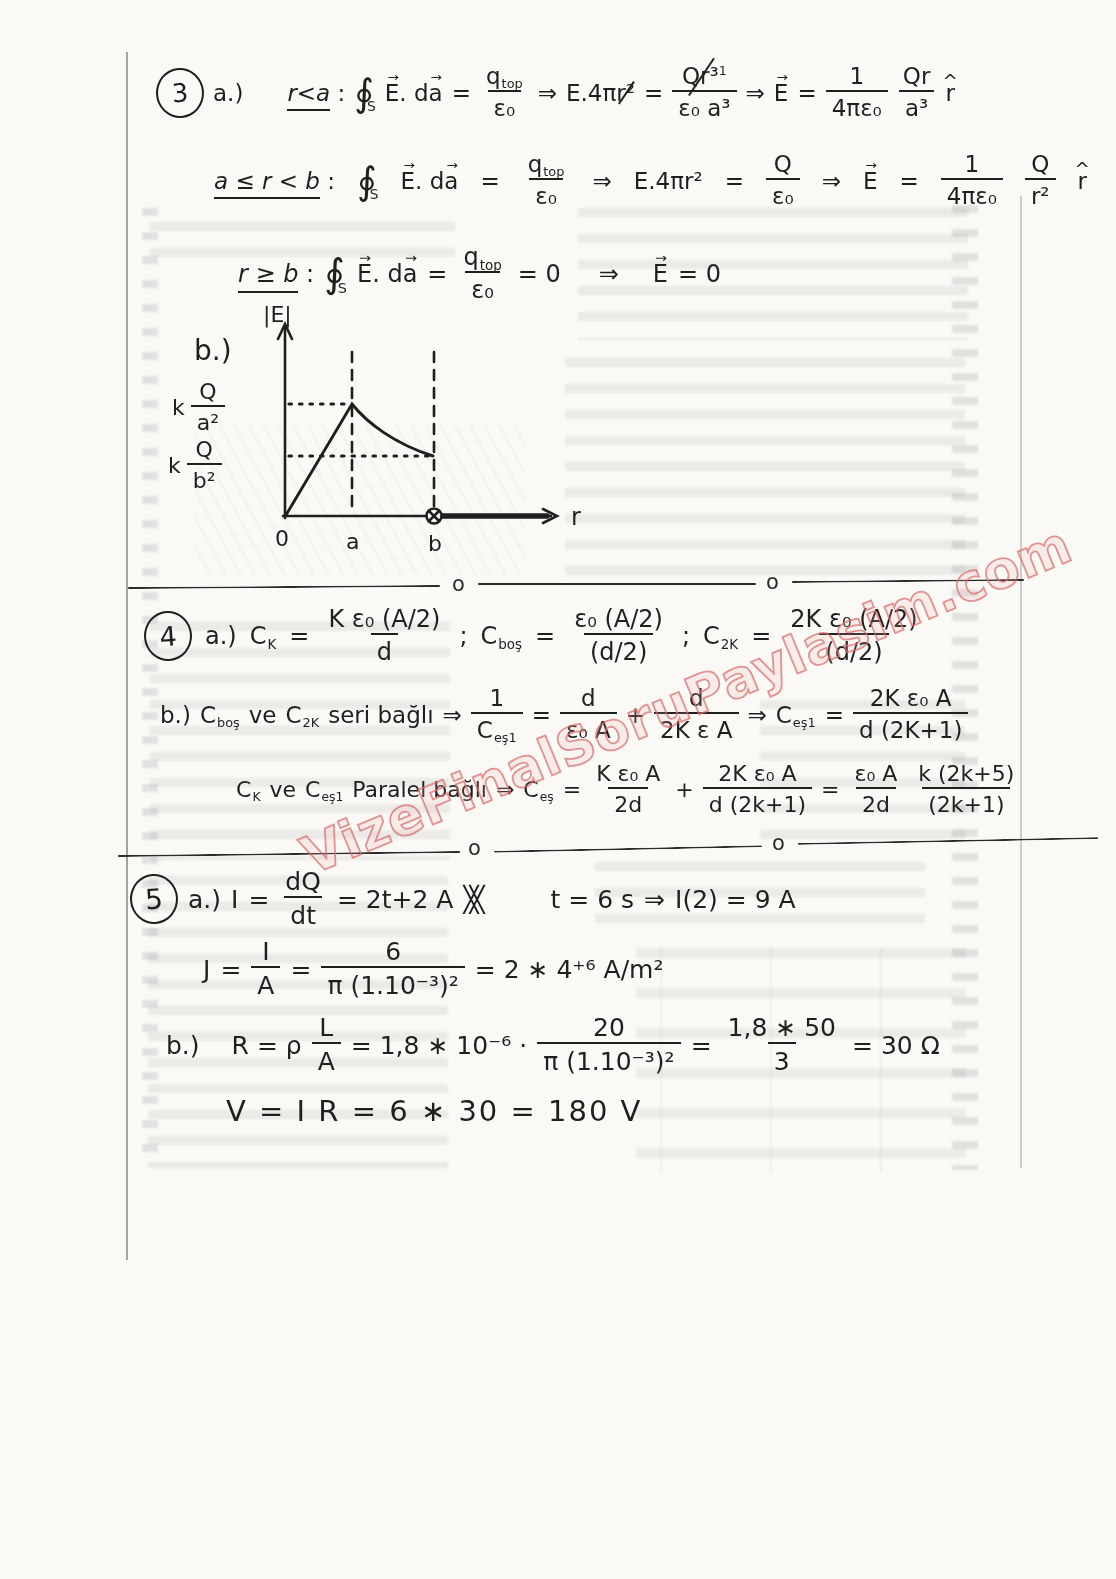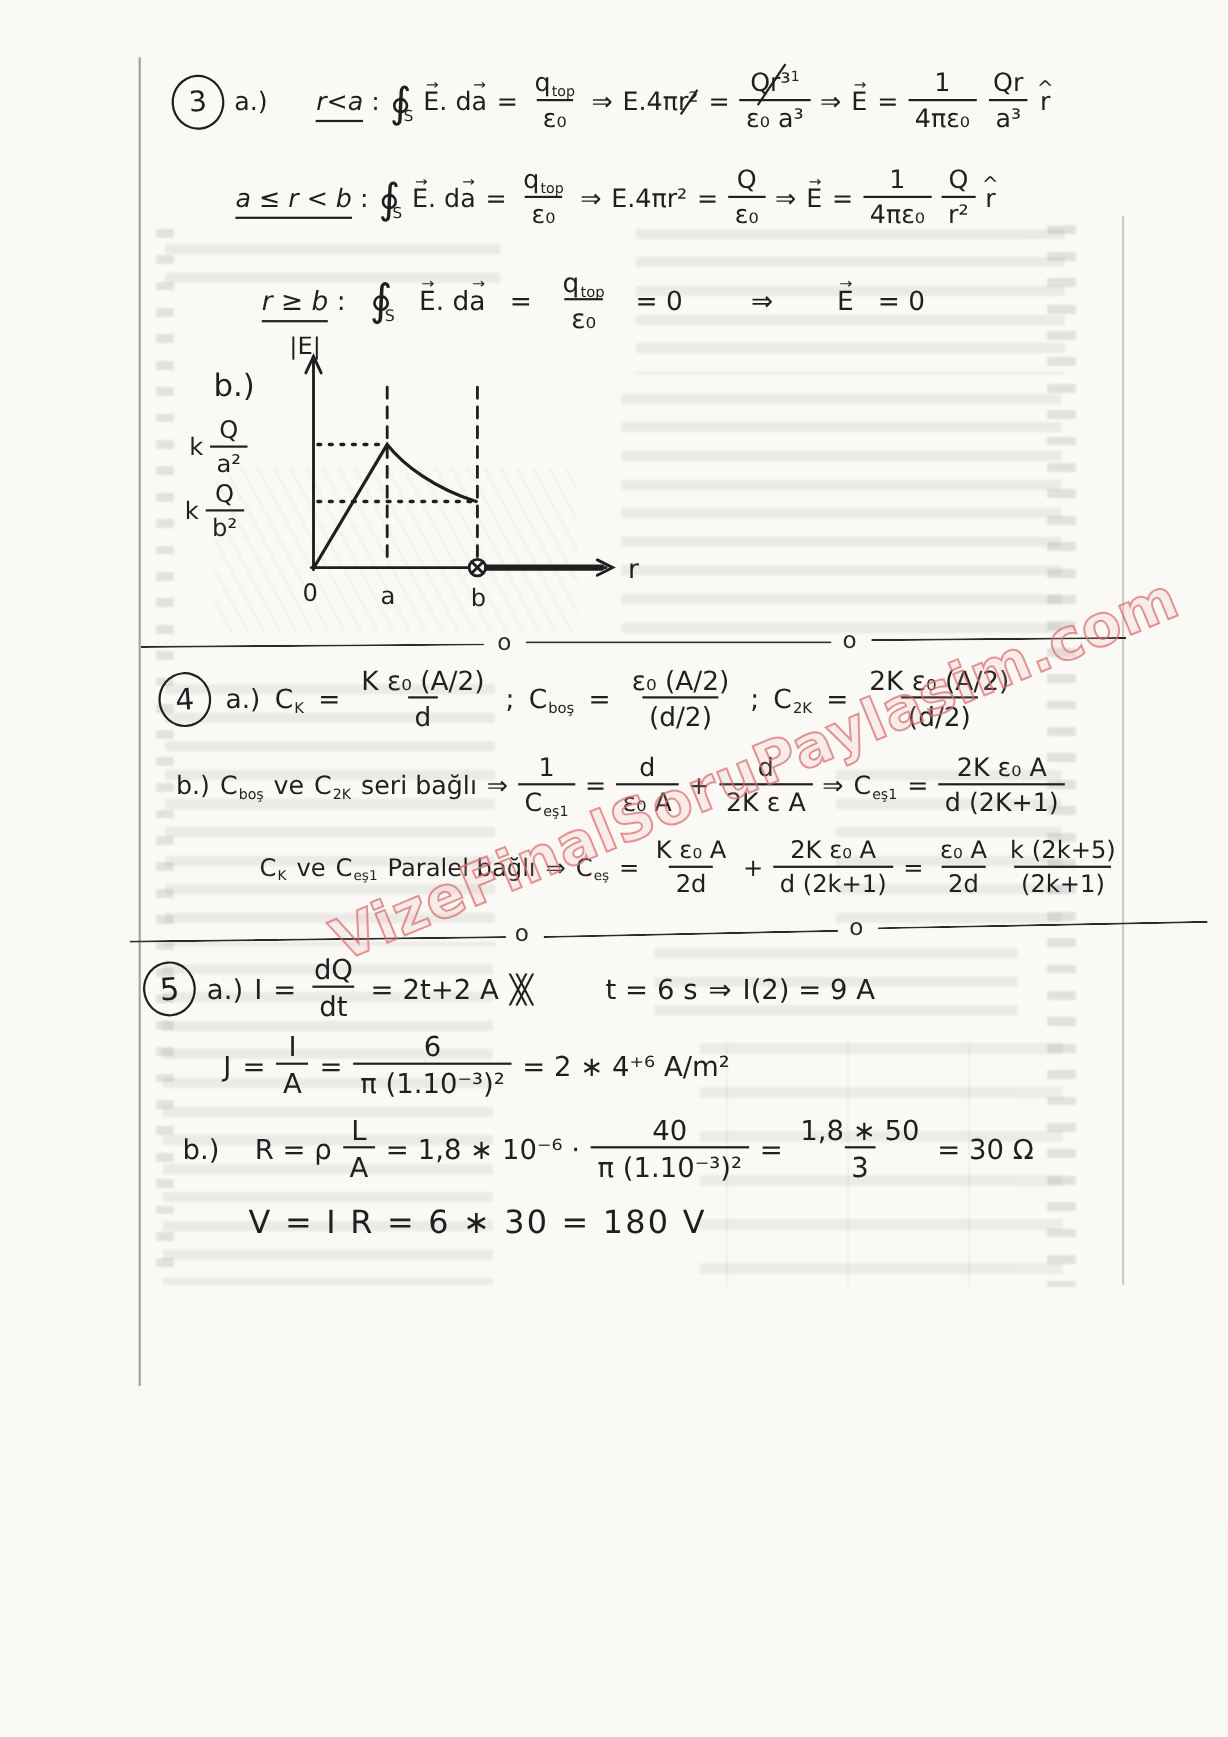--- a/index.html
+++ b/index.html
@@ -128,21 +128,21 @@
         <span class="n">
           <span>Qr</span>
         </span>
         <span class="d">
           <span>a³</span>
         </span>
       </span>
     <span class="hat">r</span>
   </div>
 
-  <div class="row" style="left:214px; top:152px; gap:9px; font-size:23px;text-align:right;">
+  <div class="row" style="left:214px; top:152px; gap:22px; font-size:23px;text-align:right;">
     <span><span class="u">a ≤ r &lt; b</span>&nbsp;<span>:</span></span>
     <span class="oint">
         <span class="oi">∮</span>
         <span class="os">S</span>
       </span>
     <span><span class="vec">E</span><span>. d</span><span class="vec">a</span></span>
     <span>=</span>
     <span class="fr">
         <span class="n">
           <span>q</span>
@@ -178,21 +178,21 @@
         <span class="n">
           <span>Q</span>
         </span>
         <span class="d">
           <span>r²</span>
         </span>
       </span>
     <span class="hat">r</span>
   </div>
 
-  <div class="row" style="left:238px; top:244px; gap:22px; font-size:24px;">
+  <div class="row" style="left:238px; top:244px; gap:10px; font-size:24px;">
     <span><span class="u">r ≥ b</span>&nbsp;<span>:</span></span>
     <span class="oint">
         <span class="oi">∮</span>
         <span class="os">S</span>
       </span>
     <span><span class="vec">E</span><span>. d</span><span class="vec">a</span></span>
     <span>=</span>
     <span class="fr">
         <span class="n">
           <span>q</span>
@@ -452,21 +452,21 @@
         <span class="n">
           <span>L</span>
         </span>
         <span class="d">
           <span>A</span>
         </span>
       </span>
     <span>=  1,8 ∗ 10⁻⁶  ·</span>
     <span class="fr">
         <span class="n">
-          <span>40</span>
+          <span>20</span>
         </span>
         <span class="d">
           <span>π (1.10⁻³)²</span>
         </span>
       </span>
     <span>=</span>
     <span class="fr">
         <span class="n">
           <span>1,8 ∗ 50</span>
         </span>

